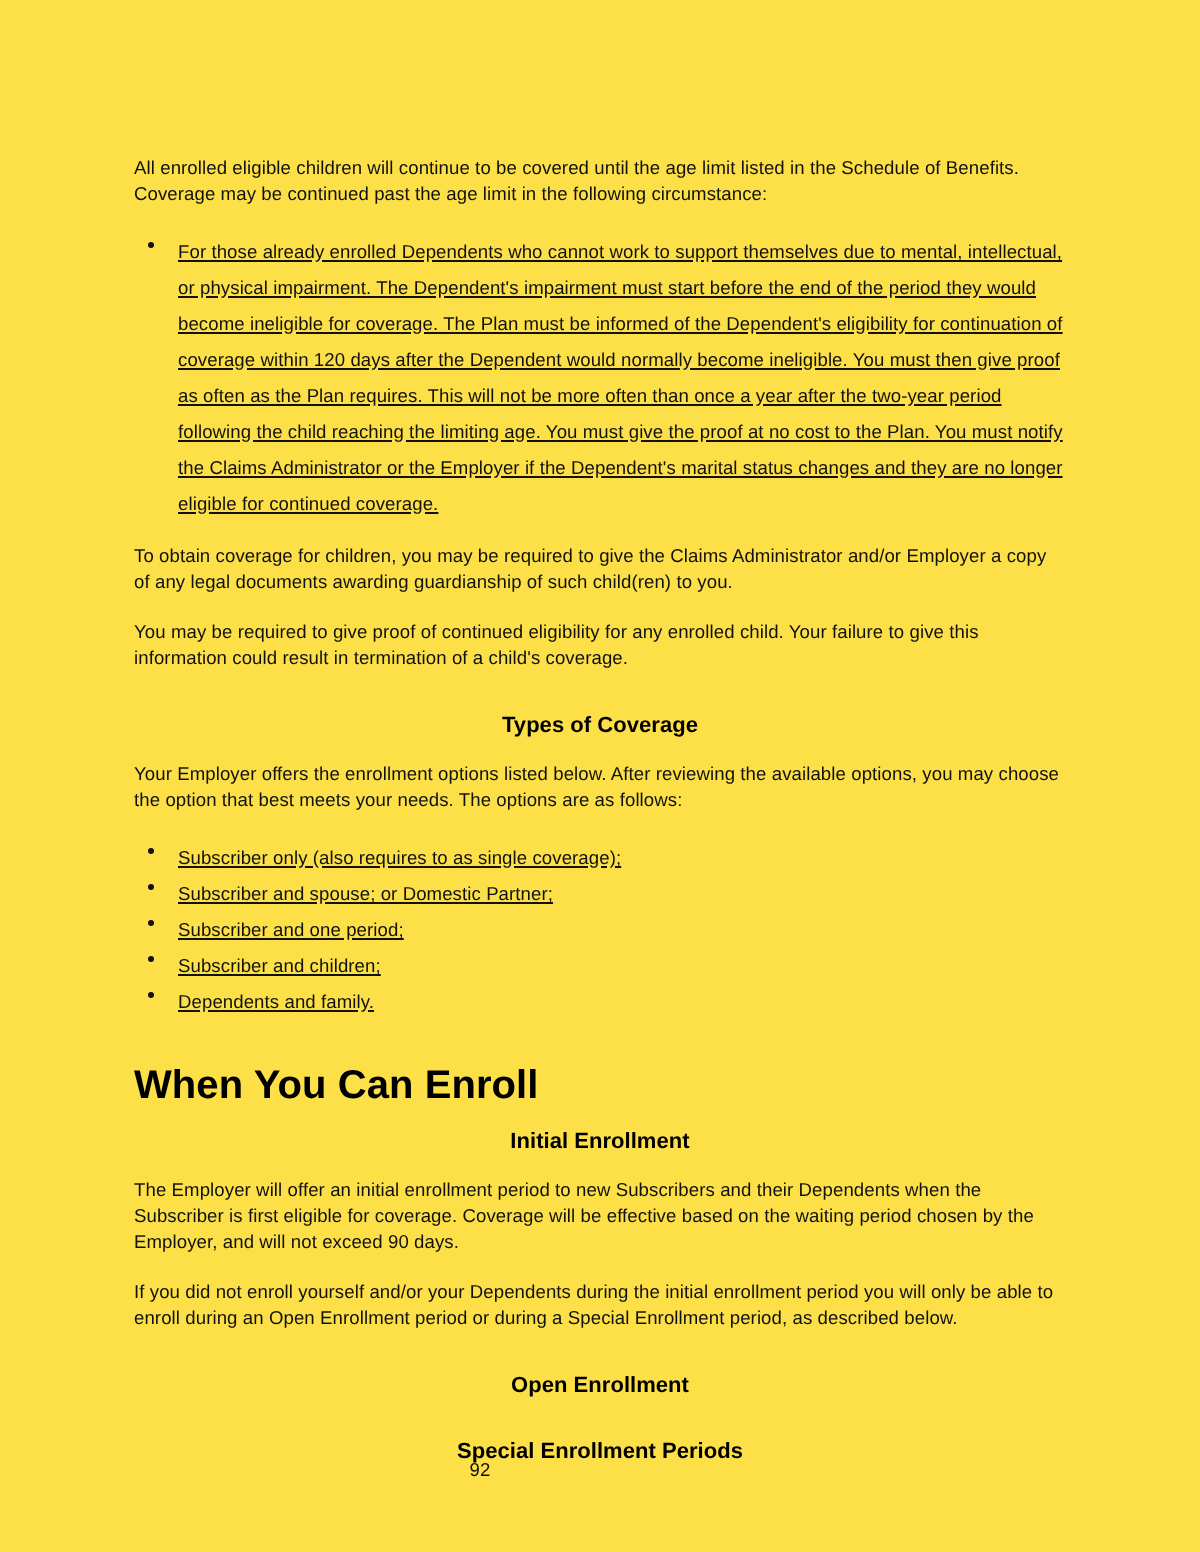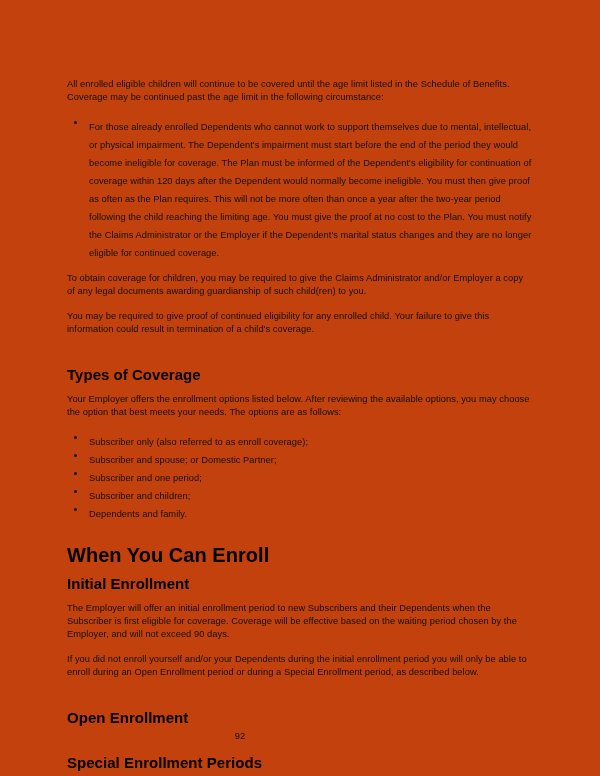--- a/index.html
+++ b/index.html
@@ -12,21 +12,21 @@
     height: 776px;
     background: #ffffff;
     font-family: "Liberation Sans", sans-serif;
     color: #111111;
     overflow: hidden;
   }
   .page {
     position: relative;
     width: 600px;
     height: 776px;
-    background: #c2410c;
+    background: #fde047;
     box-sizing: border-box;
   }
   .content {
     position: absolute;
     left: 67px;
     top: 78px;
     width: 466px;
   }
   p.body-text,
   .bullet-text,
@@ -43,37 +43,39 @@
   }
   h1.heading-major {
     font-size: 20px;
     line-height: 19px;
     font-weight: bold;
     color: #000000;
     margin: 0 0 11px 0;
     letter-spacing: 0.002em;
   }
   h2.heading-minor {
-    font-size: 15px;
+    font-size: 11px;
     line-height: 14px;
     font-weight: bold;
     color: #000000;
-    margin: 12px 0 11px 0;
+    margin: 0 0 11px 0;
     letter-spacing: 0.002em;
+    text-align: center;
   }
   .spacer-before-major {
     height: 13px;
   }
   .spacer-before-minor {
     height: 8px;
   }
   ul.bullet-list {
     list-style: none;
     margin: 0 0 12px 0;
     padding: 0;
+    text-decoration: underline;
   }
   ul.bullet-list li {
     position: relative;
     padding-left: 22px;
     margin-bottom: 0;
   }
   ul.bullet-list li .bullet-dot {
     position: absolute;
     left: 7px;
     top: 5.0px;
@@ -124,21 +126,21 @@
 
     <div class="spacer-before-minor"></div>
 
     <h2 class="heading-minor">Types of Coverage</h2>
 
     <p class="body-text">Your Employer offers the enrollment options listed below. After reviewing the available options, you may choose the option that best meets your needs. The options are as follows:</p>
 
     <ul class="bullet-list spaced">
       <li>
         <span class="bullet-dot"></span>
-        <span class="bullet-text">Subscriber only (also referred to as enroll coverage);</span>
+        <span class="bullet-text">Subscriber only (also requires to as single coverage);</span>
       </li>
       <li>
         <span class="bullet-dot"></span>
         <span class="bullet-text">Subscriber and spouse; or Domestic Partner;</span>
       </li>
       <li>
         <span class="bullet-dot"></span>
         <span class="bullet-text">Subscriber and one period;</span>
       </li>
       <li>

